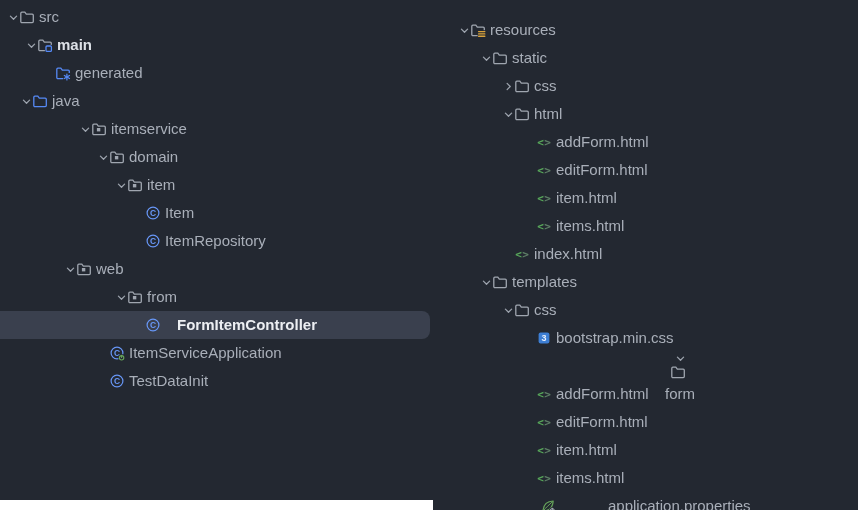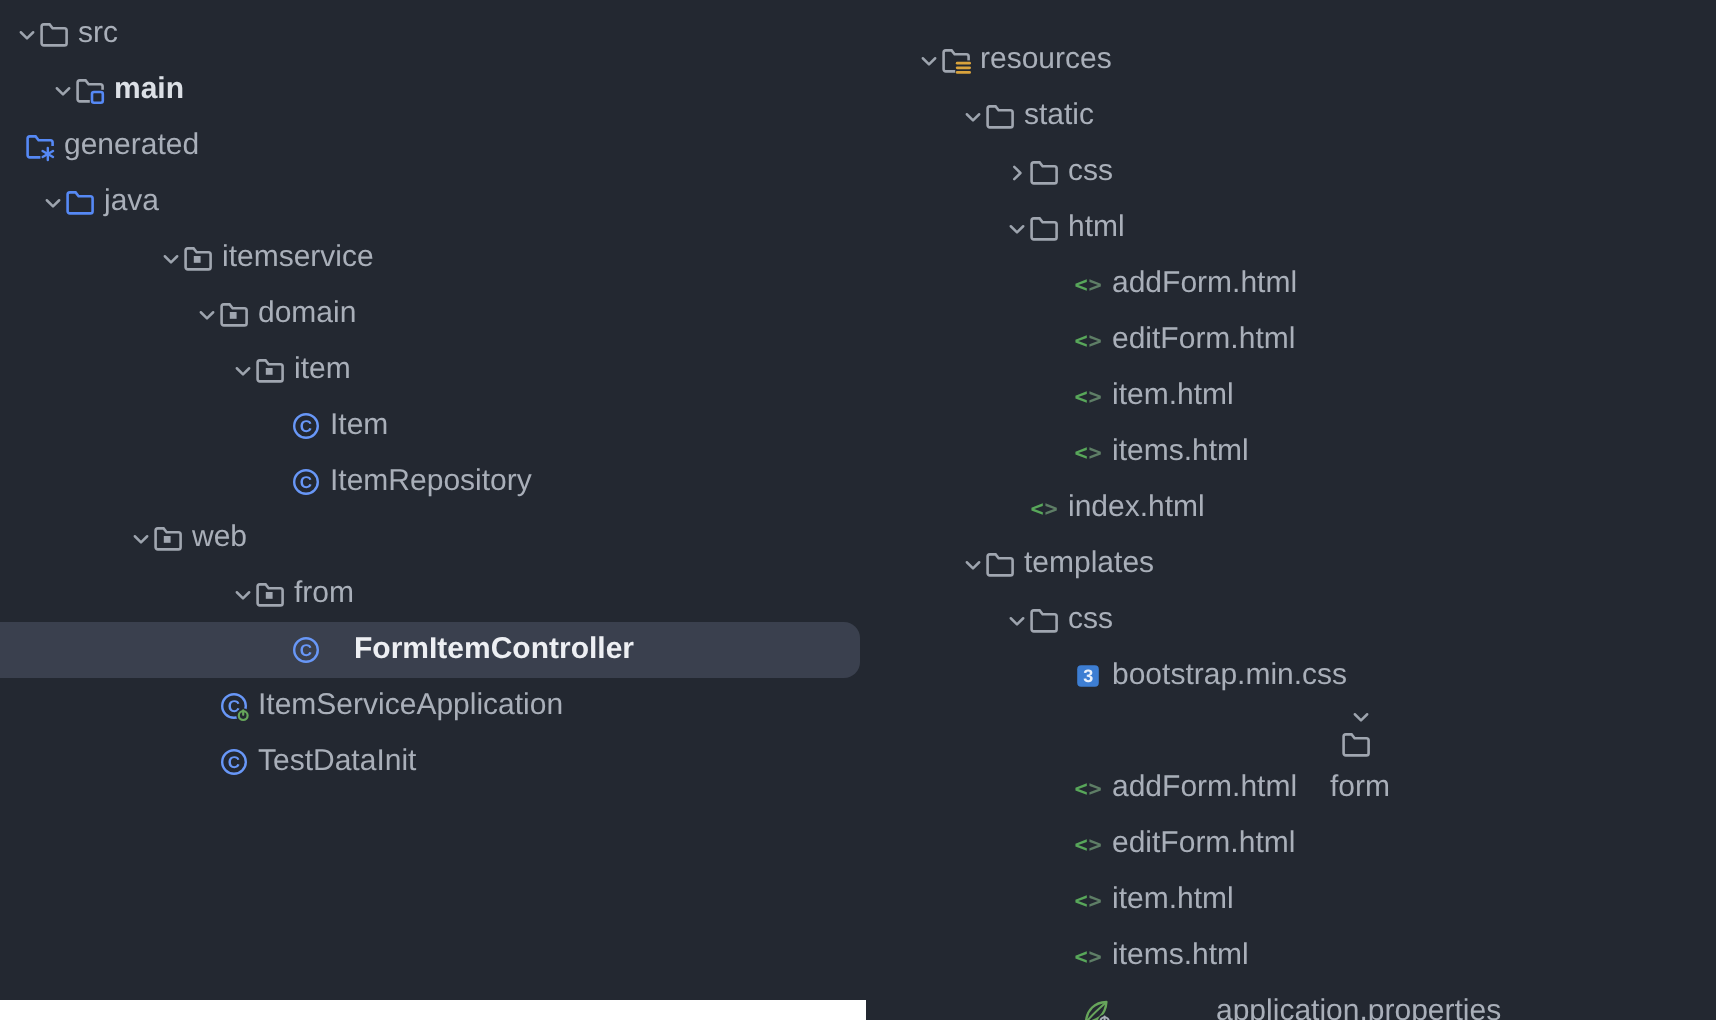--- a/index.html
+++ b/index.html
@@ -54,21 +54,21 @@
     <span class="icon">
             <svg viewBox="0 0 16 16" width="16" height="16" xmlns="http://www.w3.org/2000/svg">
               <path d="M1.8 4.3c0-.6.5-1.1 1.1-1.1h2.9l1.5 1.9h5.9c.6 0 1.1.5 1.1 1.1v6.4c0 .6-.5 1.1-1.1 1.1H2.9c-.6 0-1.1-.5-1.1-1.1z" fill="none" stroke="#A0A6B0" stroke-width="1.3"></path>
               <rect x="7.9" y="7.9" width="7.6" height="7.6" fill="#232831"></rect>
               <rect x="9" y="9" width="5.4" height="5.4" rx="1" fill="none" stroke="#5689F5" stroke-width="1.3"></rect>
             </svg>
           </span>
     <span class="label">main</span>
   </div>
 
-  <div class="row" style="">
+  <div class="row" style="padding-left: 43px;">
     <span class="chev"></span>
     <span class="icon">
             <svg viewBox="0 0 16 16" width="16" height="16" xmlns="http://www.w3.org/2000/svg">
               <path d="M1.8 4.3c0-.6.5-1.1 1.1-1.1h2.9l1.5 1.9h5.9c.6 0 1.1.5 1.1 1.1v6.4c0 .6-.5 1.1-1.1 1.1H2.9c-.6 0-1.1-.5-1.1-1.1z" fill="none" stroke="#5689F5" stroke-width="1.3"></path>
               <rect x="8.2" y="8" width="7.8" height="8" fill="#232831"></rect>
               <g stroke="#5689F5" stroke-width="1.2" stroke-linecap="round">
          <line x1="11.9" y1="9" x2="11.9" y2="15"></line>
          <line x1="9.3" y1="10.5" x2="14.5" y2="13.5"></line>
          <line x1="14.5" y1="10.5" x2="9.3" y2="13.5"></line>
        </g>

